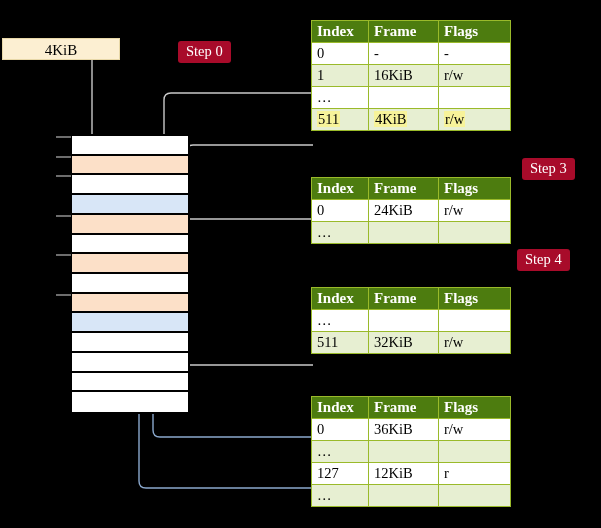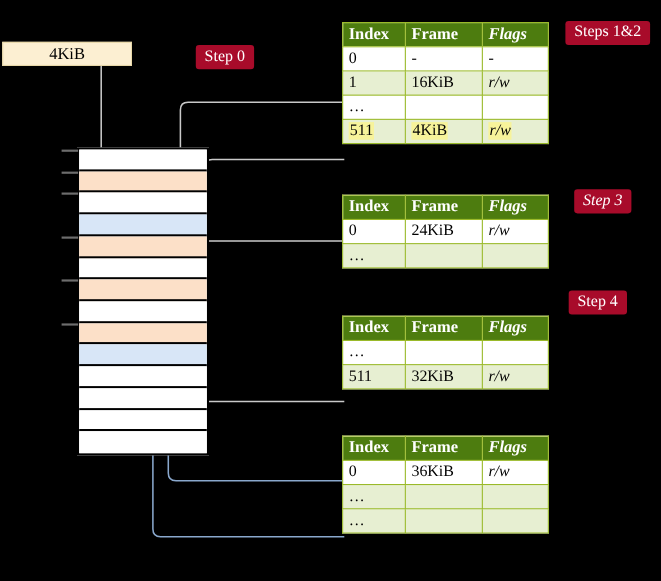--- a/index.html
+++ b/index.html
@@ -32,21 +32,21 @@
     background:#4d7c0f;
     color:#ffffff;
     font-weight:bold;
     font-size:15px;
   }
   .ptable tr.alt td{background:#e7efd2;}
   .ptable tr.plain td{background:#ffffff;}
   .hl{background:#f7f39a;padding:0 1px;}
   .c-idx{width:57px;}
   .c-frm{width:70px;}
-  .c-flg{width:60px;font-style:italic;}
+  .c-flg{width:72px;}
 
   
   .badge{
     position:absolute;
     background:#a80b2a;
     color:#ffffff;
     font-size:14.5px;
     padding:2px 8px 3px 8px;
     border-radius:3px;
     white-space:nowrap;
@@ -137,23 +137,22 @@
       <div class="mrow m-blue" style="top: 177.429px; height: 19.7143px;"></div>
       <div class="mrow m-white" style="top: 197.143px; height: 19.7143px;"></div>
       <div class="mrow m-white" style="top: 216.857px; height: 19.7143px;"></div>
       <div class="mrow m-white" style="top: 236.571px; height: 19.7143px;"></div>
       <div class="mrow m-white last" style="top: 256.286px; height: 19.7143px;"></div>
     </div>
 
   <div id="srcbox" style="left:2px;top:38px;width:118px;height:22px;">4KiB</div>
 
   <div class="badge" style="left:178px;top:41px;">Step 0</div>
-  <div class="badge" style="left:514px;top:19px;">Steps 1&amp;2</div>
-  <div class="badge" style="left:522px;top:172px;font-style:italic;">Step 3</div>
-  <div class="badge" style="left:517px;top:264px;">Step 4</div>
+  <div class="badge" style="left:522px;top:158px;">Step 3</div>
+  <div class="badge" style="left:517px;top:249px;">Step 4</div>
 
   <div id="tables-host">
       <table class="ptable" style="left: 311px; top: 20px; width: 170px;">
         <thead>
           <tr>
             <th class="c-idx">Index</th>
             <th class="c-frm">Frame</th>
             <th class="c-flg">Flags</th>
           </tr>
         </thead>
@@ -233,20 +232,25 @@
         <tbody>
           <tr class="plain">
             <td class="c-idx">0</td>
             <td class="c-frm">36KiB</td>
             <td class="c-flg">r/w</td>
           </tr>
           <tr class="alt">
             <td class="c-idx">…</td>
             <td class="c-frm"></td>
             <td class="c-flg"></td>
+          </tr>
+          <tr class="plain">
+            <td class="c-idx">127</td>
+            <td class="c-frm">12KiB</td>
+            <td class="c-flg">r</td>
           </tr>
           <tr class="alt">
             <td class="c-idx">…</td>
             <td class="c-frm"></td>
             <td class="c-flg"></td>
           </tr>
         </tbody>
       </table>
     </div>
 

